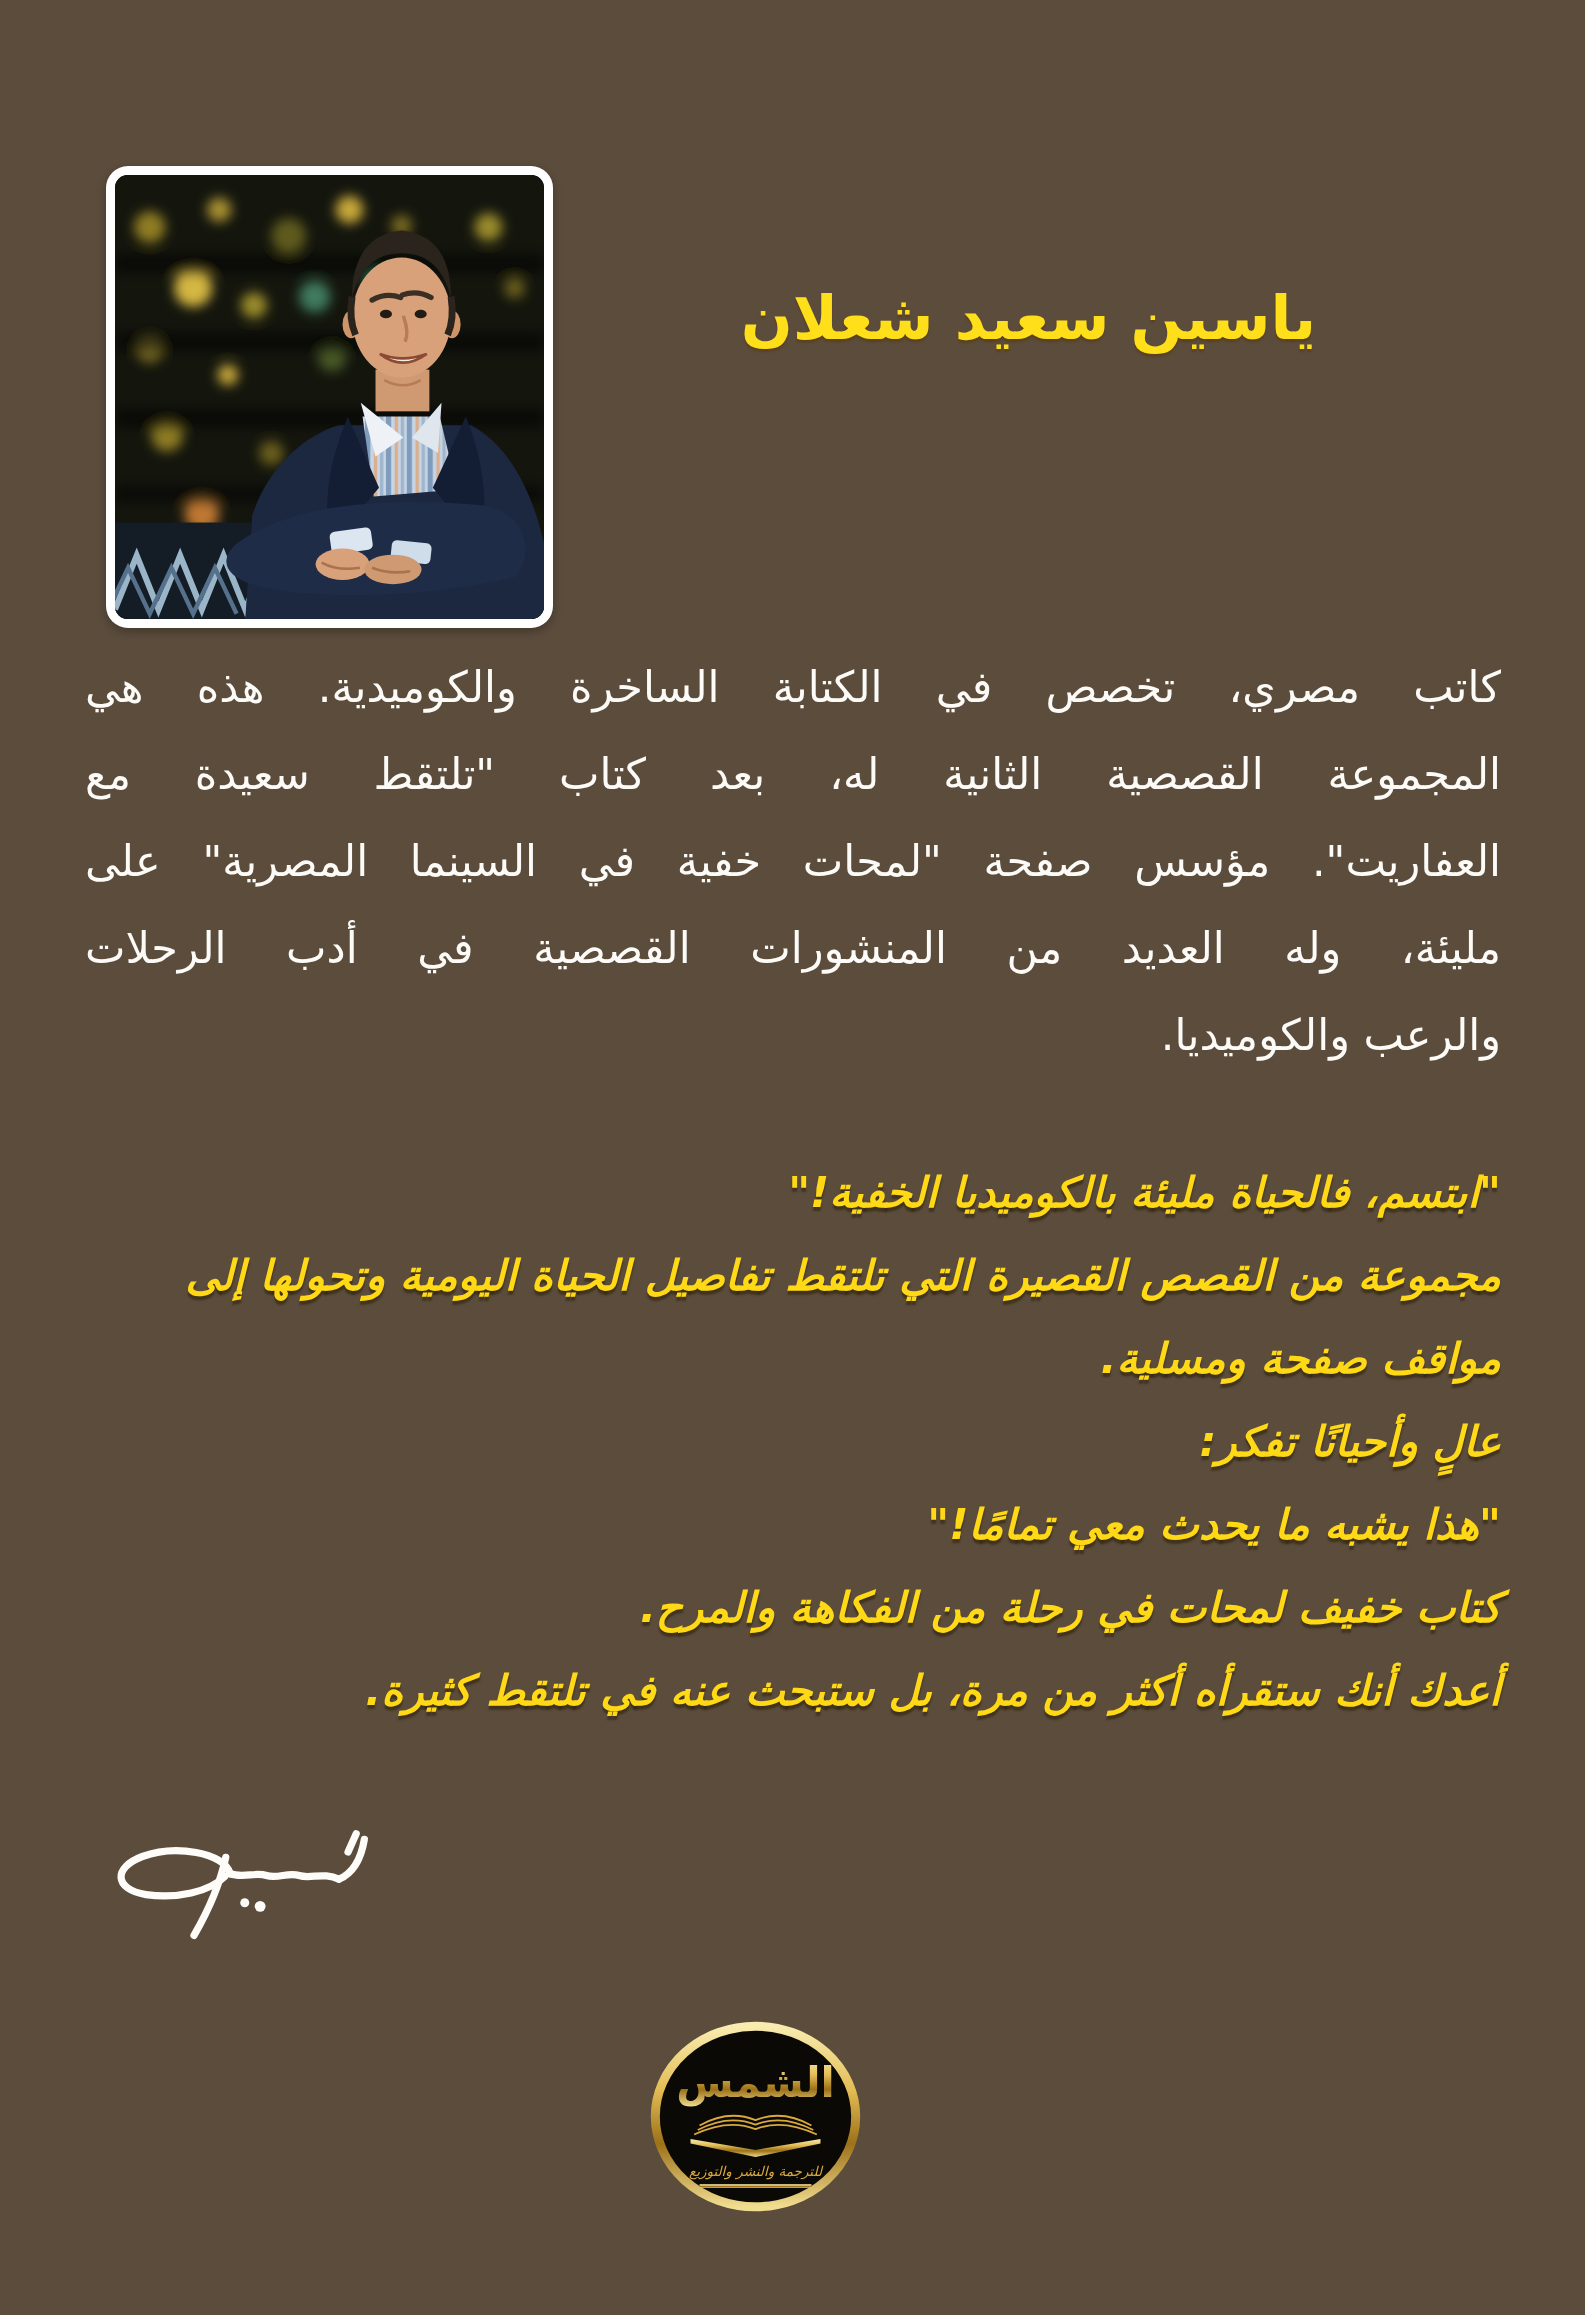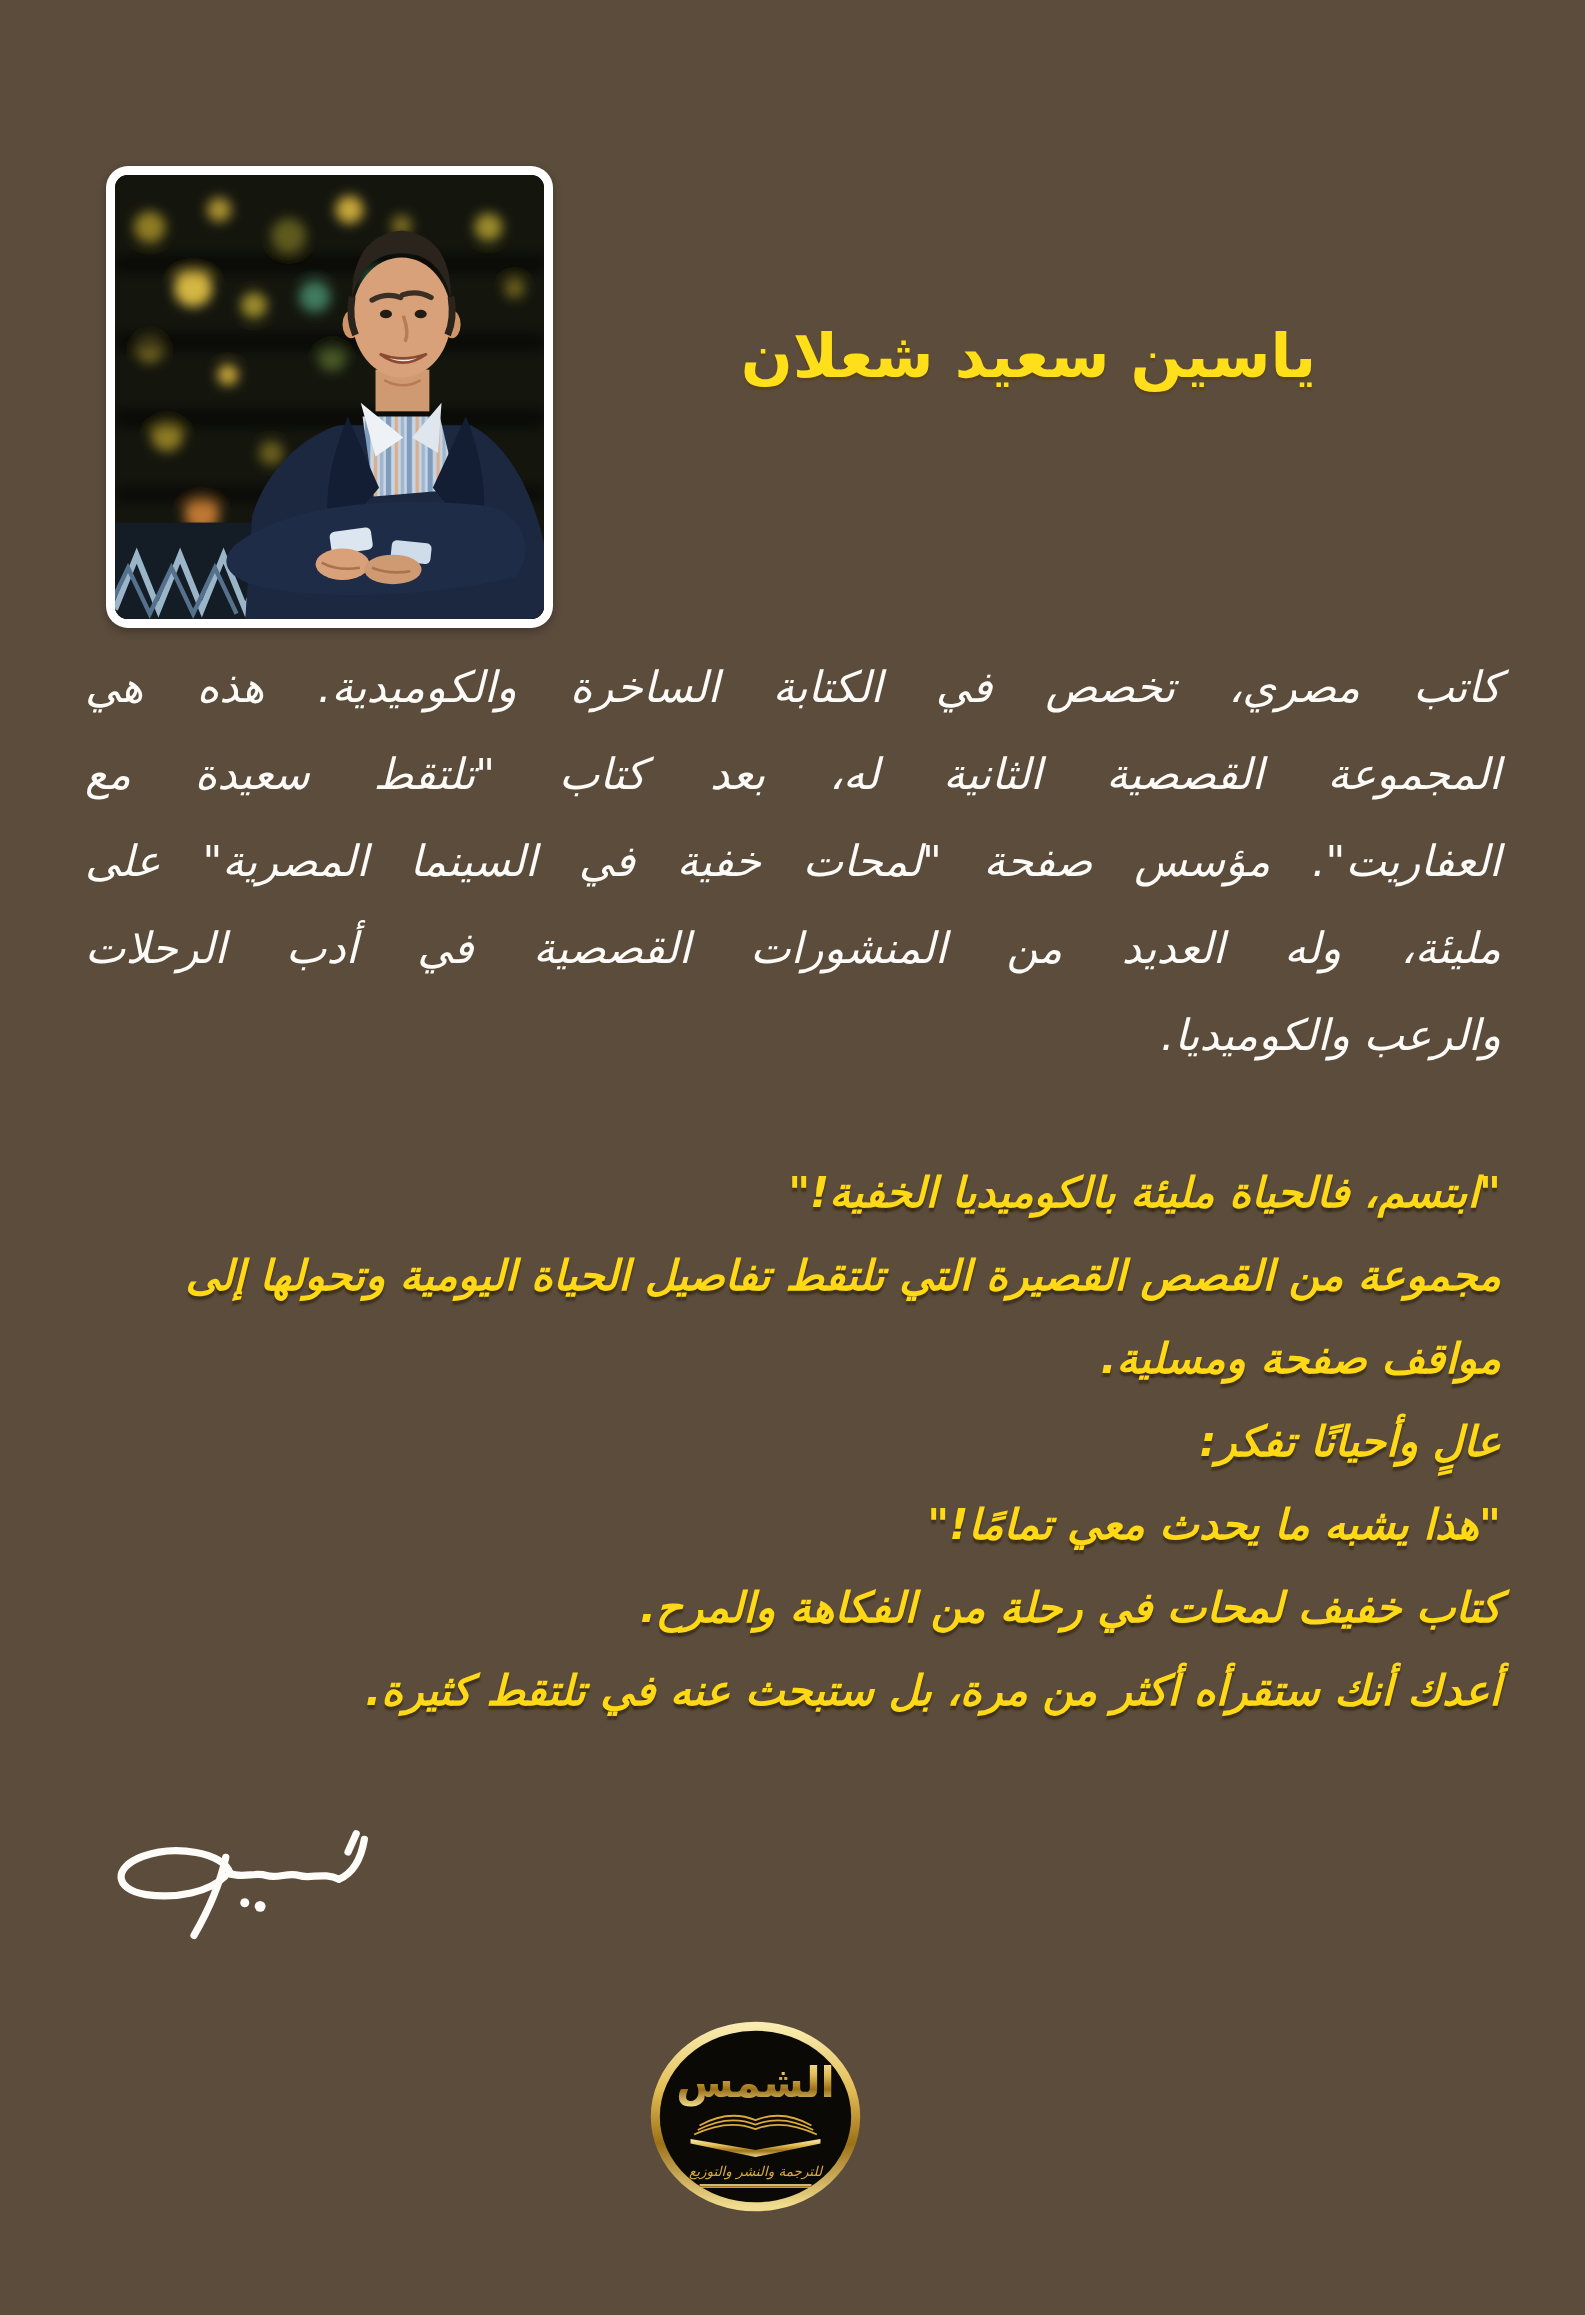--- a/index.html
+++ b/index.html
@@ -3,23 +3,23 @@
 <meta charset="utf-8">
 <style>
   html,body{margin:0;padding:0;background:#5b4c3c;}
   .page{position:relative;width:1586px;height:2316px;background:#5b4c3c;overflow:hidden;
         font-family:"DejaVu Sans",sans-serif;direction:rtl;}
   .photo{position:absolute;left:107px;top:166px;width:447px;height:462px;background:#ffffff;
          border-radius:22px;padding:9px;box-sizing:border-box;box-shadow:0 3.6px 9px rgba(0,0,0,.25);}
   .photo-inner{width:100%;height:100%;border-radius:12.7px;overflow:hidden;background:#14160e;}
   .author-name{position:absolute;top:282px;left:554px;right:81px;text-align:center;
          font-size:61px;font-weight:bold;color:#ffde1a;letter-spacing:0.9px;
-         text-shadow:0 2.7px 1.8px rgba(90,55,0,.45);margin-top:38px;}
+         text-shadow:0 2.7px 1.8px rgba(90,55,0,.45);}
   .bio{position:absolute;top:644px;right:84px;left:86px;color:#fcfbf8;font-size:43px;line-height:87px;}
-  .bio .bio-line{text-align:justify;text-align-last:justify;white-space:nowrap;font-style:italic;}
+  .bio .bio-line{text-align:justify;text-align-last:justify;white-space:nowrap;}
   .bio .bio-line:last-child{text-align-last:right;}
   .blurb{position:absolute;top:1151px;right:84px;left:63px;color:#ffd916;font-size:42px;
          line-height:83px;font-weight:bold;font-style:italic;text-align:right;
          text-shadow:0 3.6px 1.8px rgba(40,28,0,.5);}
   .signature{position:absolute;left:89px;top:1822px;width:299px;height:127px;}
   .publisher-logo{position:absolute;left:650px;top:2019px;width:213px;height:195px;}
 </style>
 </head>
 <body>
 

